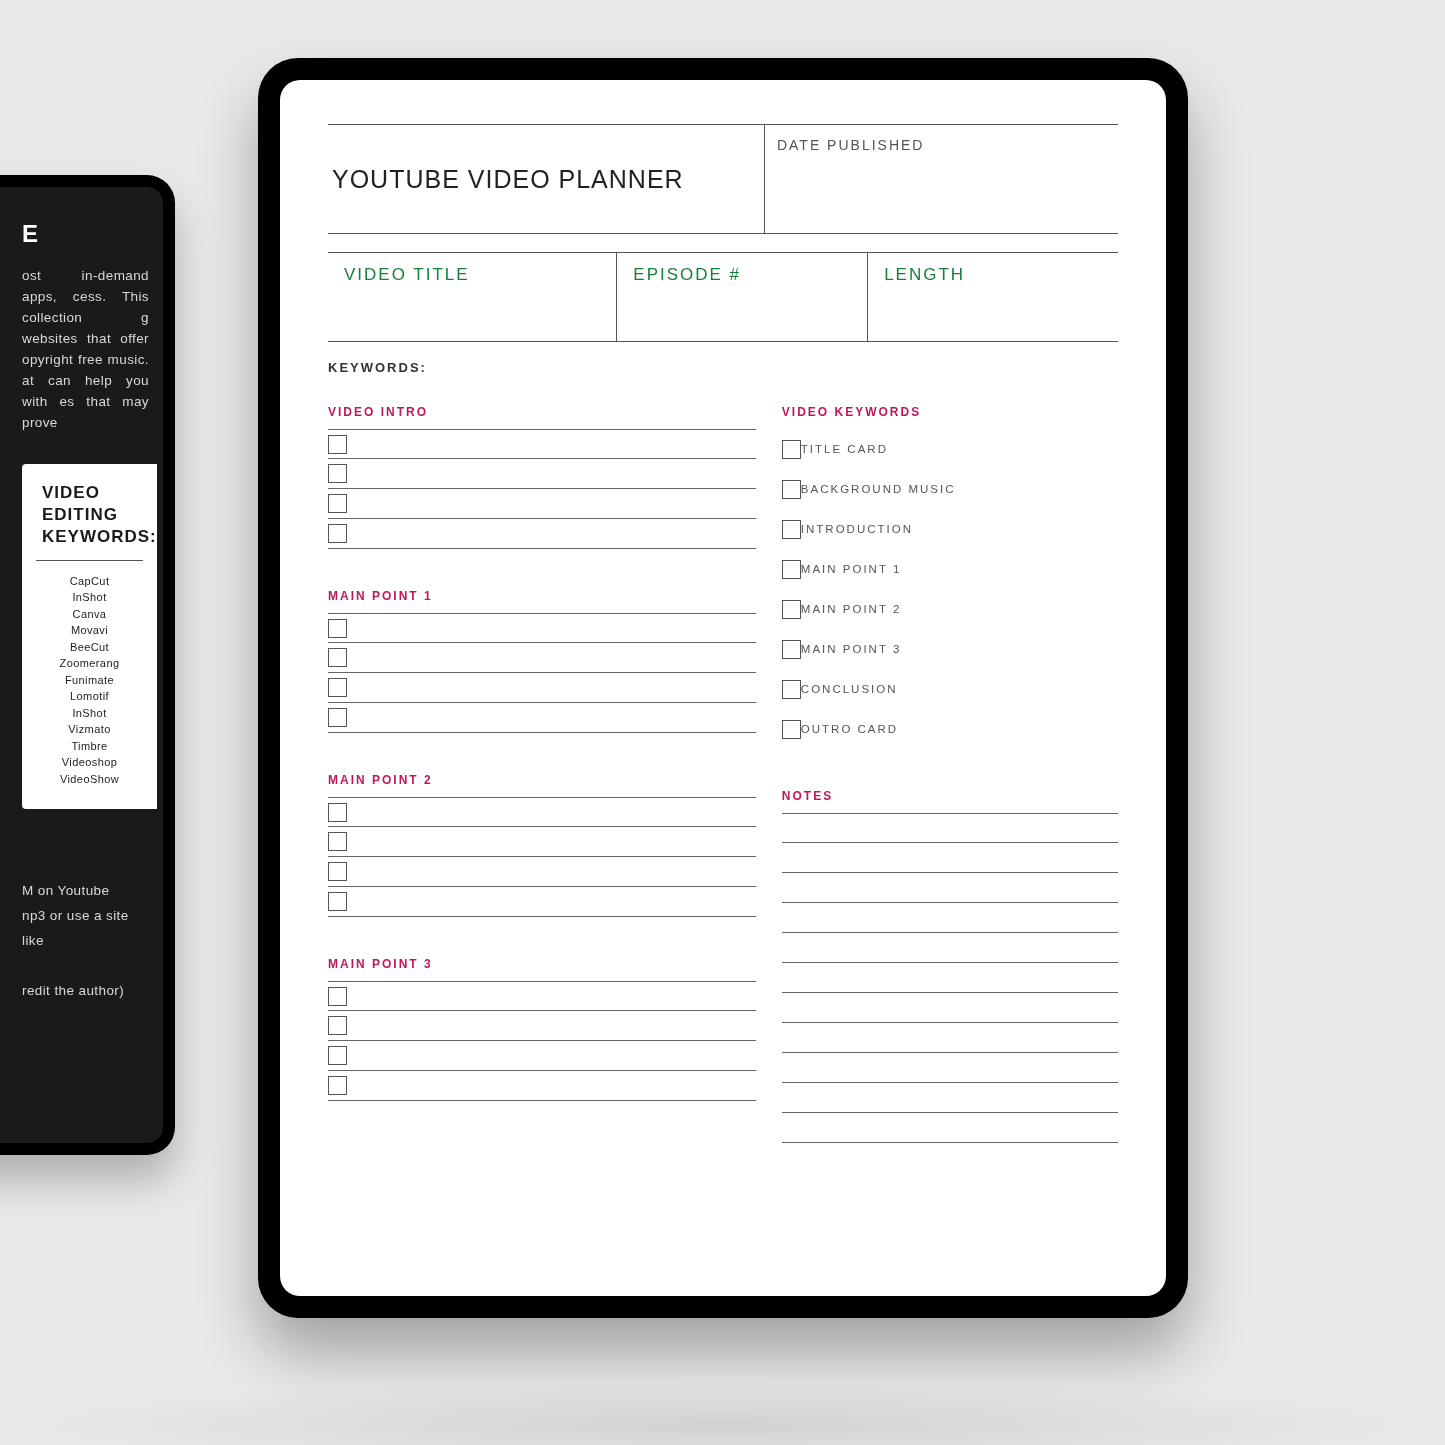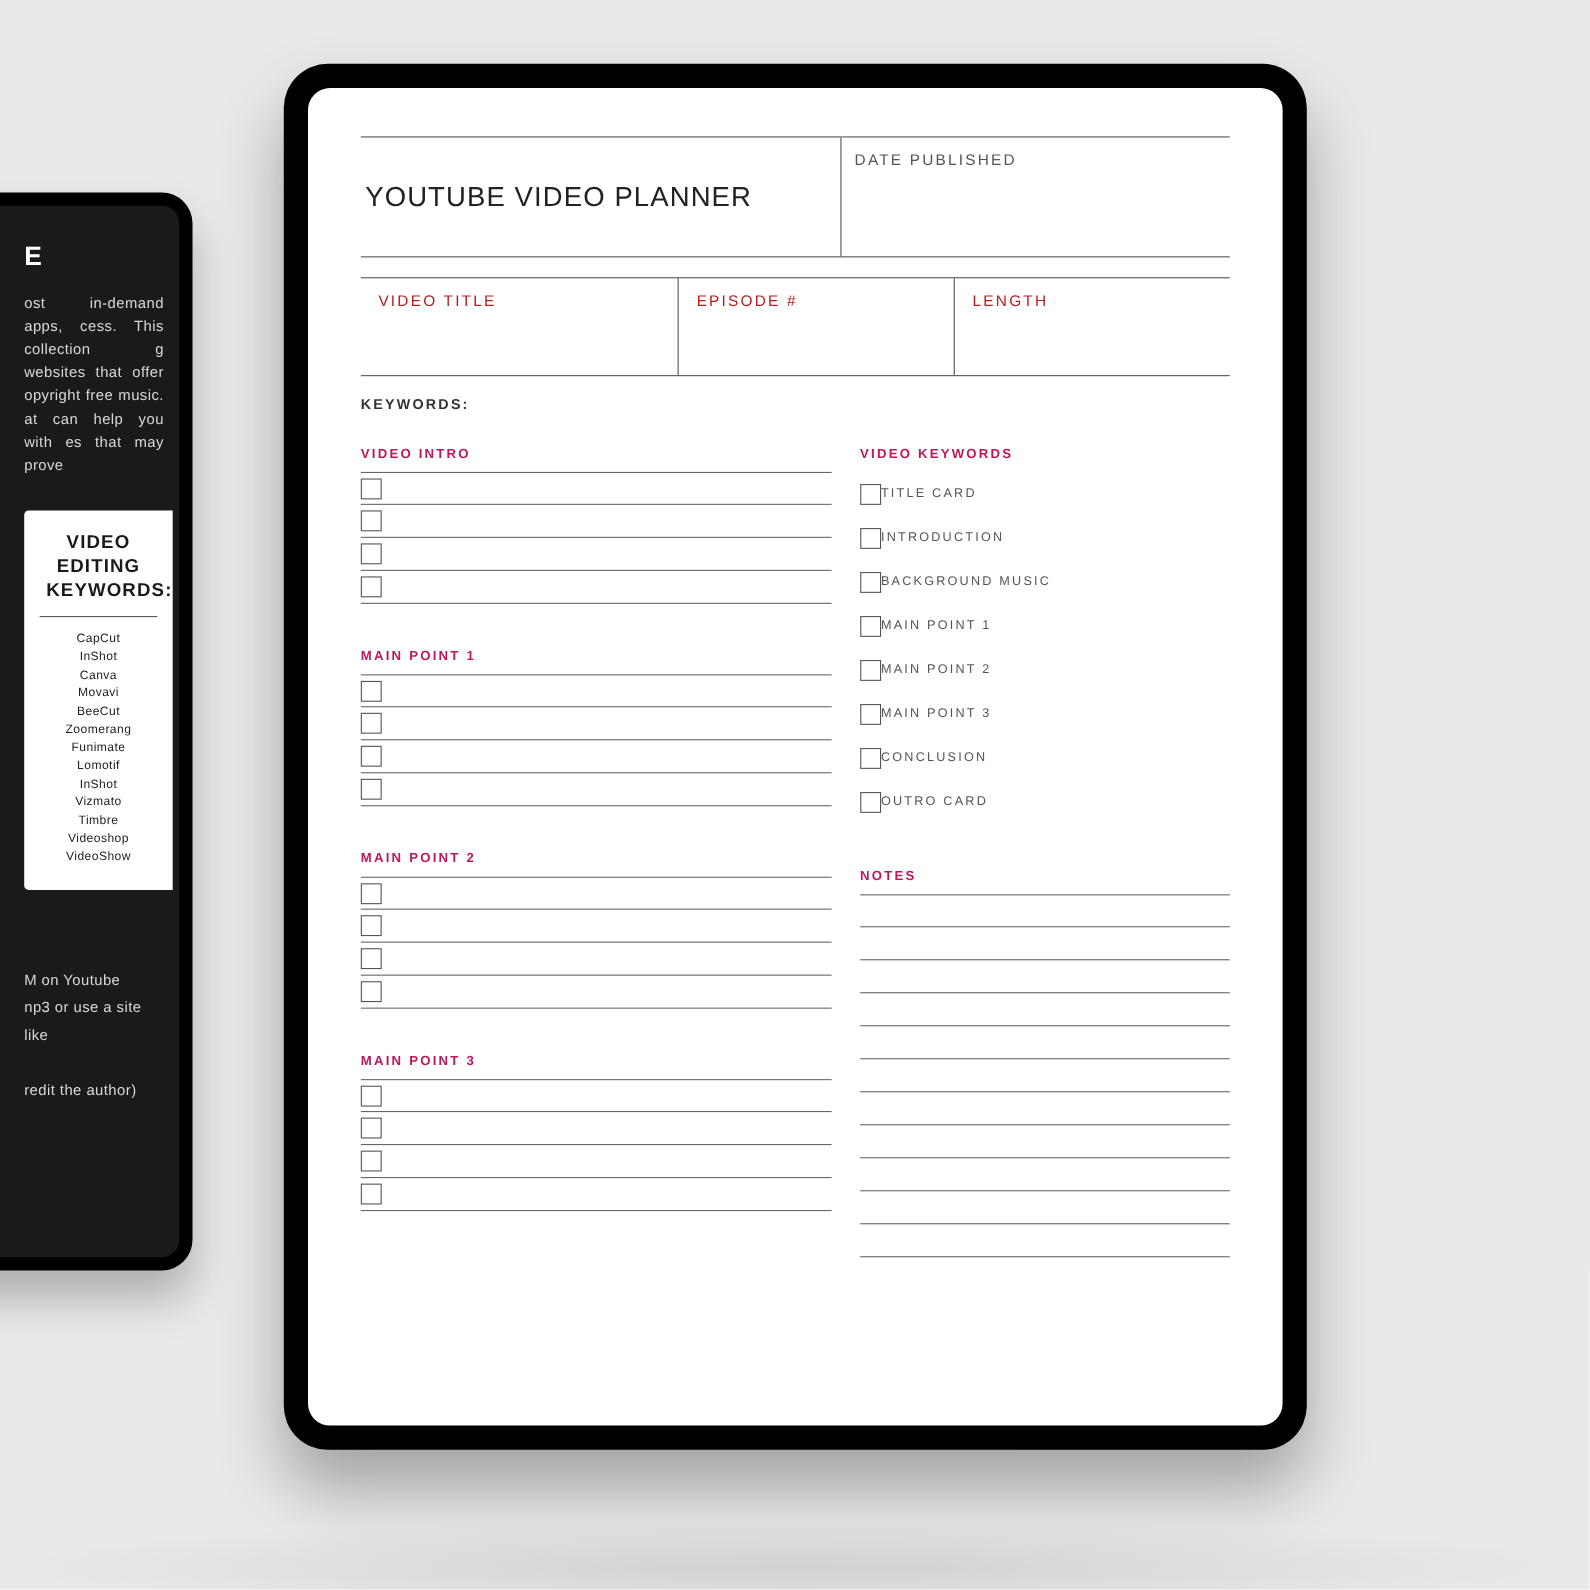--- a/index.html
+++ b/index.html
@@ -48,21 +48,21 @@
     margin-bottom: 14px;
   }
   .left-white {
     background: #fff;
     color: #1a1a1a;
     margin: 10px 6px 0 230px;
     border-radius: 4px 0 0 4px;
     padding: 18px 0 22px;
   }
   .left-white h3 {
-    text-align: center;
+    text-align: left;
     font-size: 17px;
     font-weight: 700;
     letter-spacing: 1px;
     line-height: 1.3;
     padding: 0 6px 12px;
     border-bottom: 1px solid #555;
     margin: 0 14px 12px;
   }
   .left-white ul { list-style: none; text-align: center; }
   .left-white li { font-size: 11px; line-height: 1.5; color: #222; }
@@ -113,21 +113,21 @@
   }
   .hr1 .cell-date {
     flex: .8;
     border-left: 1px solid #555;
     padding: 12px 12px;
     font-size: 14px;
     letter-spacing: 2px;
     color: #555;
   }
   .hr2 { height: 90px; margin-top: 18px; }
-  .hr2 .c { padding: 12px 16px; font-size: 14px; letter-spacing: 2px; color: #b91c1c; }
+  .hr2 .c { padding: 12px 16px; font-size: 17px; letter-spacing: 2px; color: #15803d; }
   .hr2 .c1 { flex: 1; }
   .hr2 .c2 { flex: .85; border-left: 1px solid #555; }
   .hr2 .c3 { flex: .85; border-left: 1px solid #555; }
 
   .kw {
     margin-top: 18px;
     font-size: 13px;
     font-weight: 700;
     letter-spacing: 2px;
     color: #333;
@@ -354,25 +354,25 @@
 
         <div class="group checklist">
           <div class="section-label">VIDEO KEYWORDS</div>
           <div id="checklist-rows">
               <div class="row">
                 <div class="chk"></div>
                 <span>TITLE CARD</span>
               </div>
               <div class="row">
                 <div class="chk"></div>
+                <span>BACKGROUND MUSIC</span>
+              </div>
+              <div class="row">
+                <div class="chk"></div>
                 <span>INTRODUCTION</span>
-              </div>
-              <div class="row">
-                <div class="chk"></div>
-                <span>BACKGROUND MUSIC</span>
               </div>
               <div class="row">
                 <div class="chk"></div>
                 <span>MAIN POINT 1</span>
               </div>
               <div class="row">
                 <div class="chk"></div>
                 <span>MAIN POINT 2</span>
               </div>
               <div class="row">

